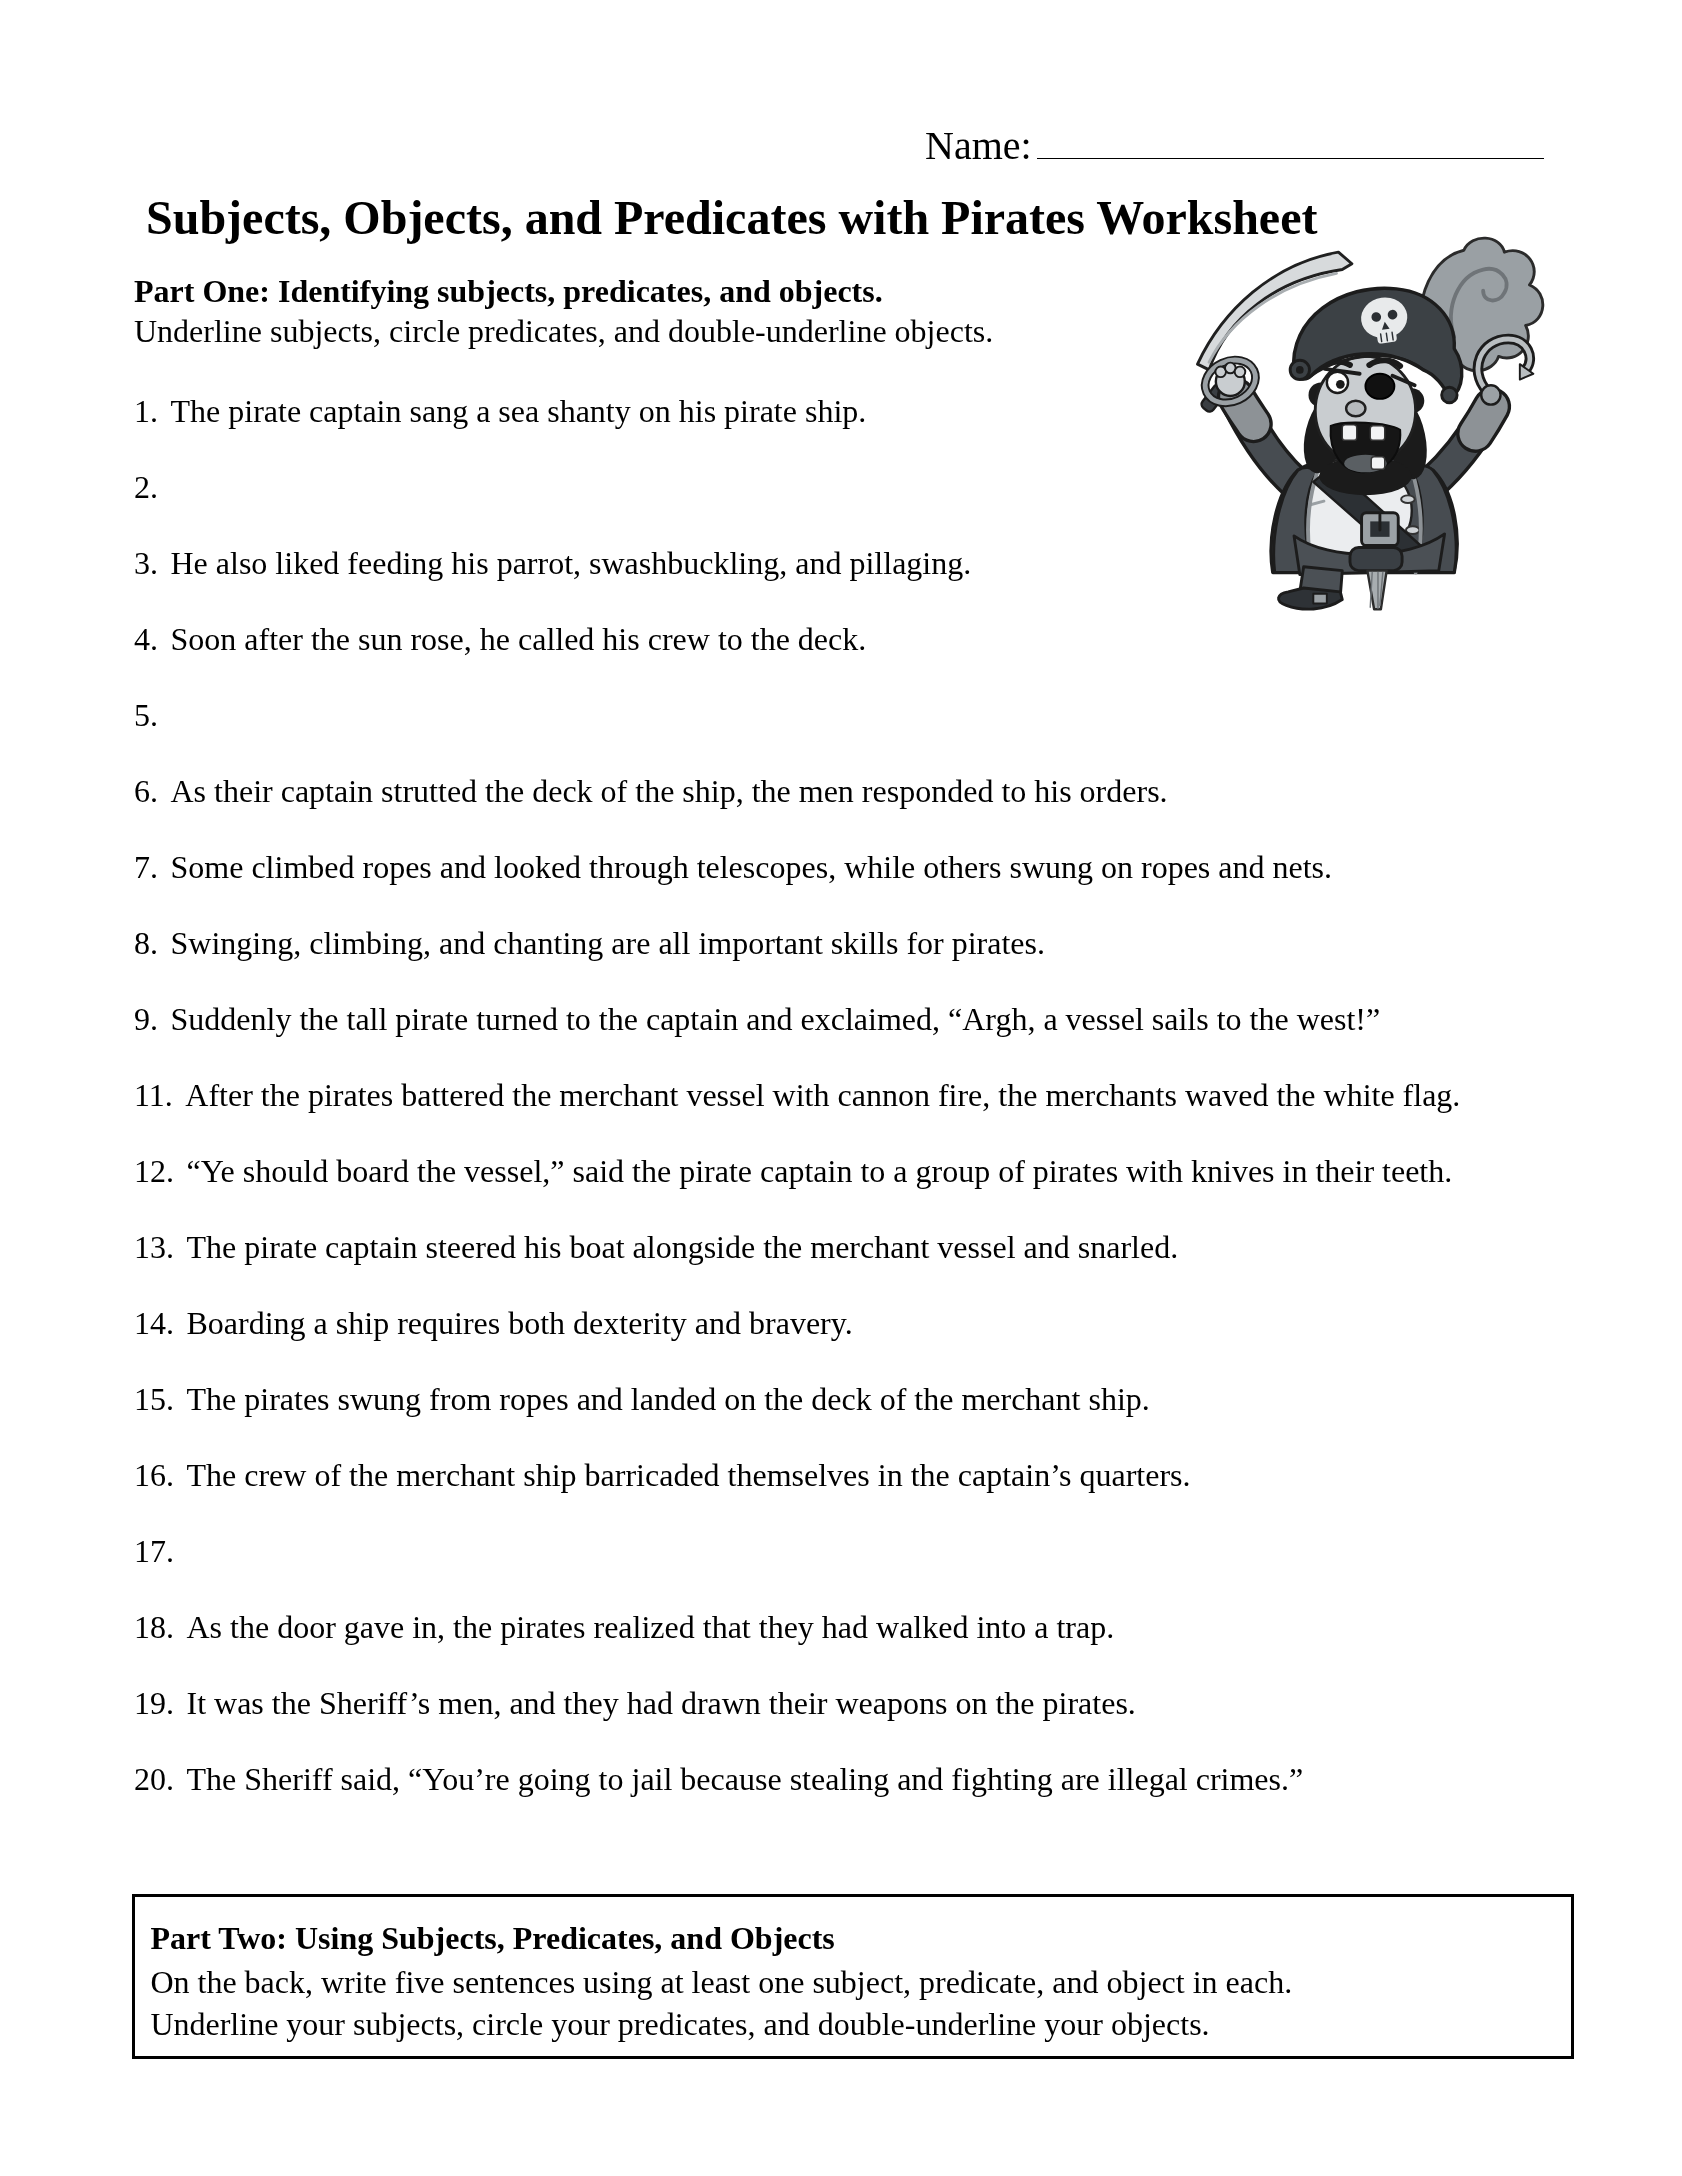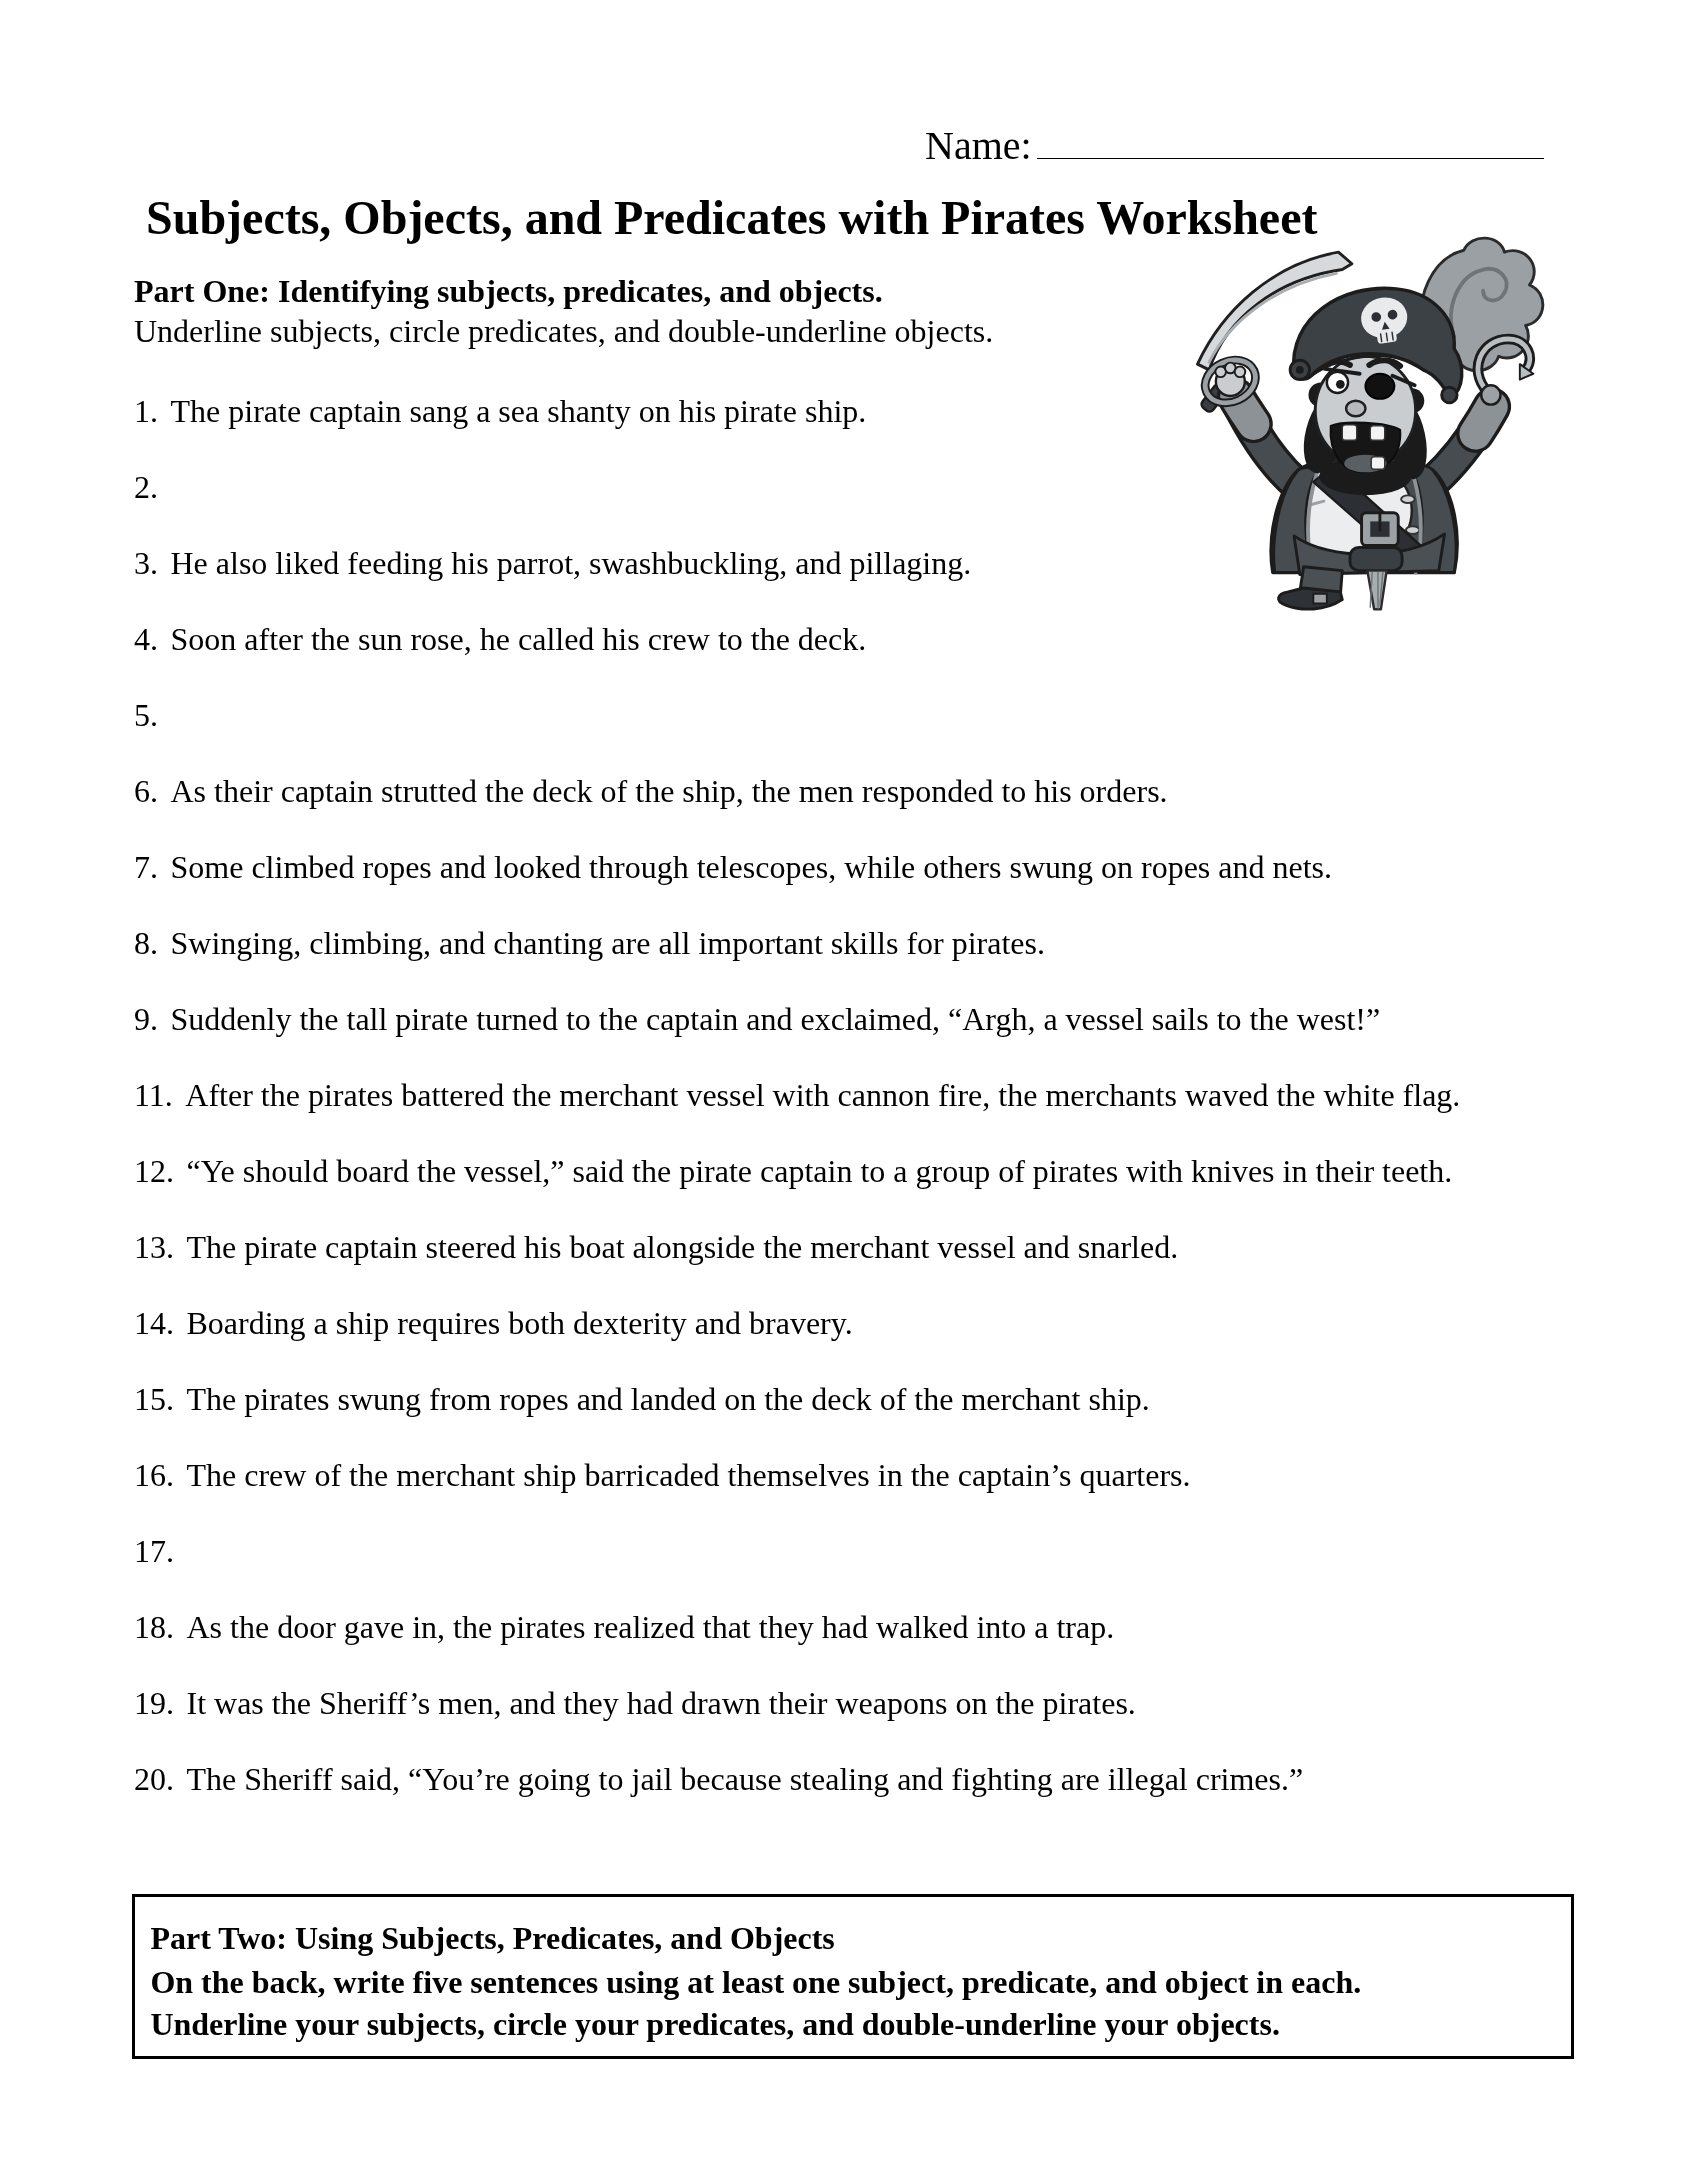--- a/index.html
+++ b/index.html
@@ -16,21 +16,21 @@
   .p1-instr { position:absolute; top:313px; left:134px; font-size:32px; white-space:nowrap; }
   .items { position:absolute; top:373px; left:134px; font-size:32px; }
   .item { height:76px; display:flex; align-items:center; white-space:nowrap; }
   .item .num { margin-right:12.5px; }
   .pirate { position:absolute; left:1180px; top:229px; width:367px; height:386px; }
   .box {
     position:absolute; left:132px; top:1894px; width:1405px;
     border:3.8px solid #000; padding:7.7px 15.4px 11.5px 15.4px; font-size:32px;
   }
   .box-head { font-weight:bold; line-height:46px; white-space:nowrap;margin-top:10px; }
-  .box-line { line-height:42px; white-space:nowrap;font-weight:bold; }
+  .box-line { line-height:42px; white-space:nowrap; }
 </style>
 </head>
 <body>
 
 <div class="name-row">
   <span>Name:</span><span class="name-line"></span>
 </div>
 
 <div class="title">Subjects, Objects, and Predicates with Pirates Worksheet</div>
 

